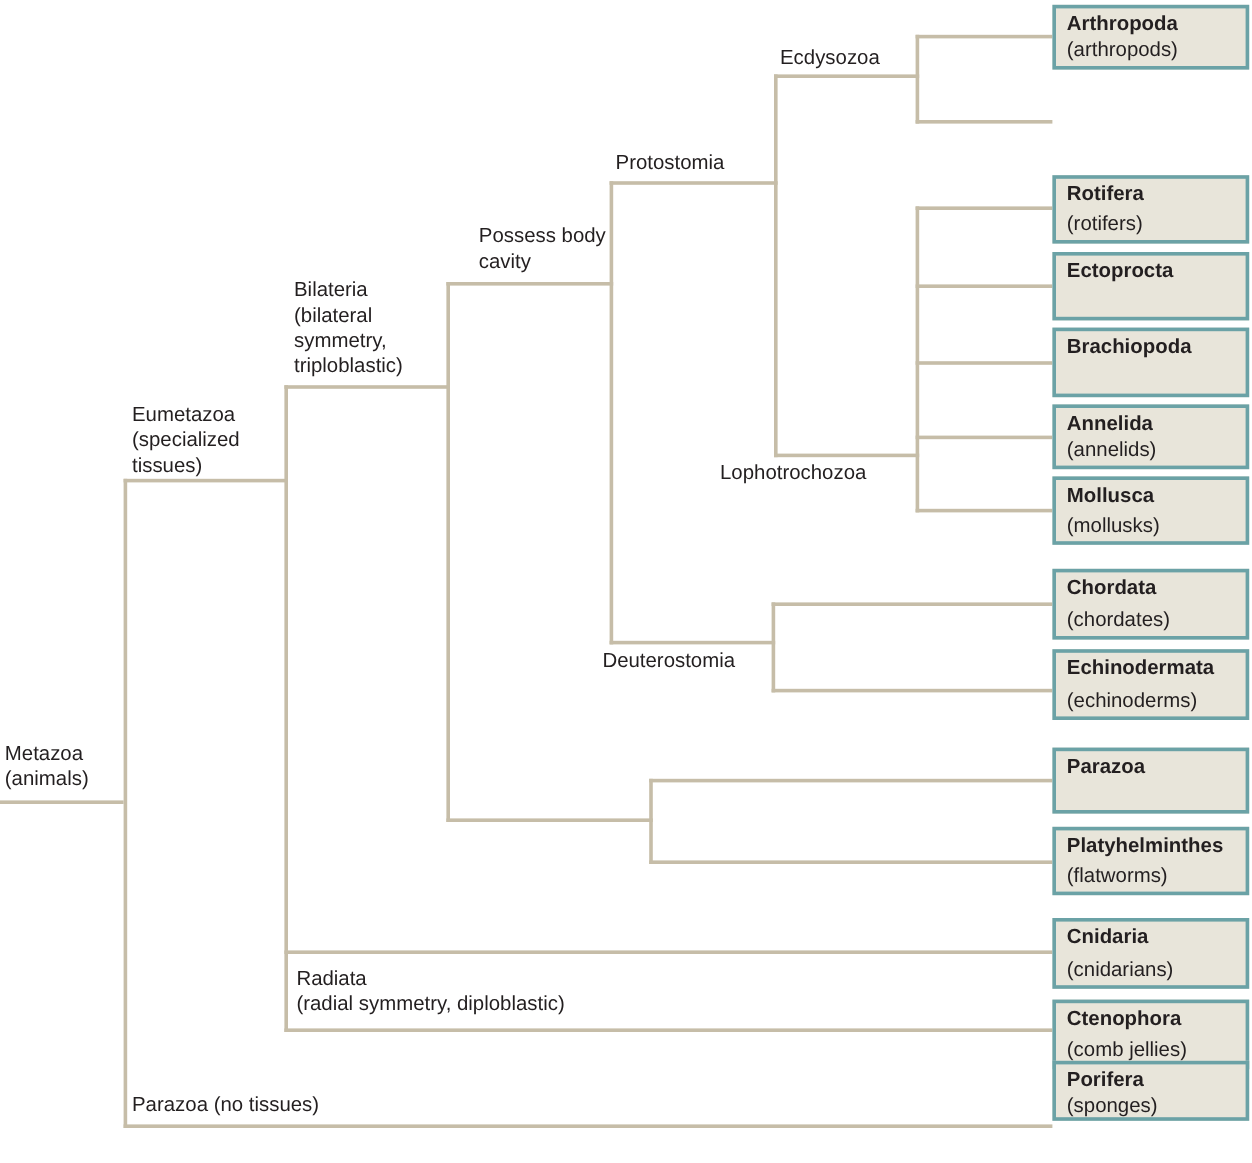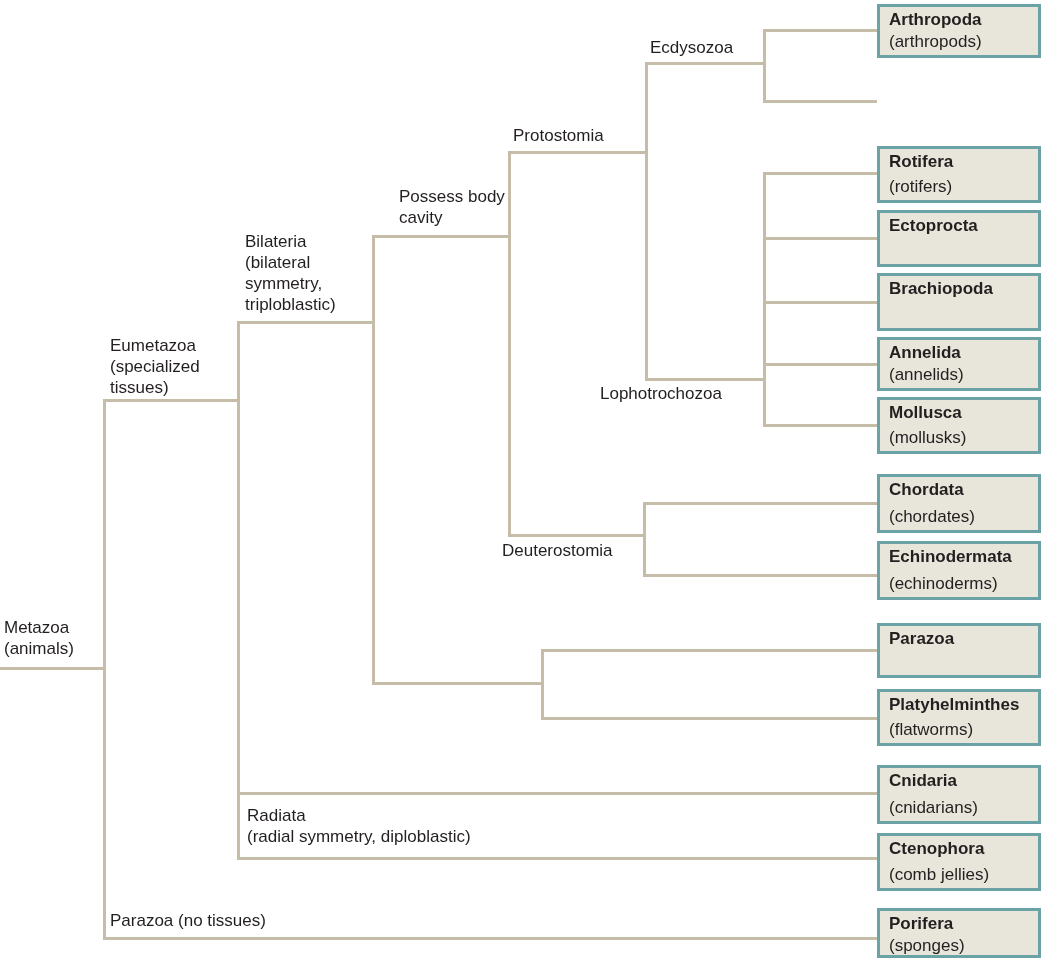--- a/index.html
+++ b/index.html
@@ -150,18 +150,18 @@
     <div class="s">(flatworms)</div>
   </div>
   <div class="taxon" style="top:765px;height:59px">
     <div class="t">Cnidaria</div>
     <div class="s">(cnidarians)</div>
   </div>
   <div class="taxon" style="top:833px;height:58px">
     <div class="t">Ctenophora</div>
     <div class="s">(comb jellies)</div>
   </div>
-  <div class="taxon" style="top:908px;height:50px">
+  <div class="taxon" style="top:884px;height:50px">
     <div class="t">Porifera</div>
     <div class="s">(sponges)</div>
   </div>
 
 </div>
 
 </body></html>

